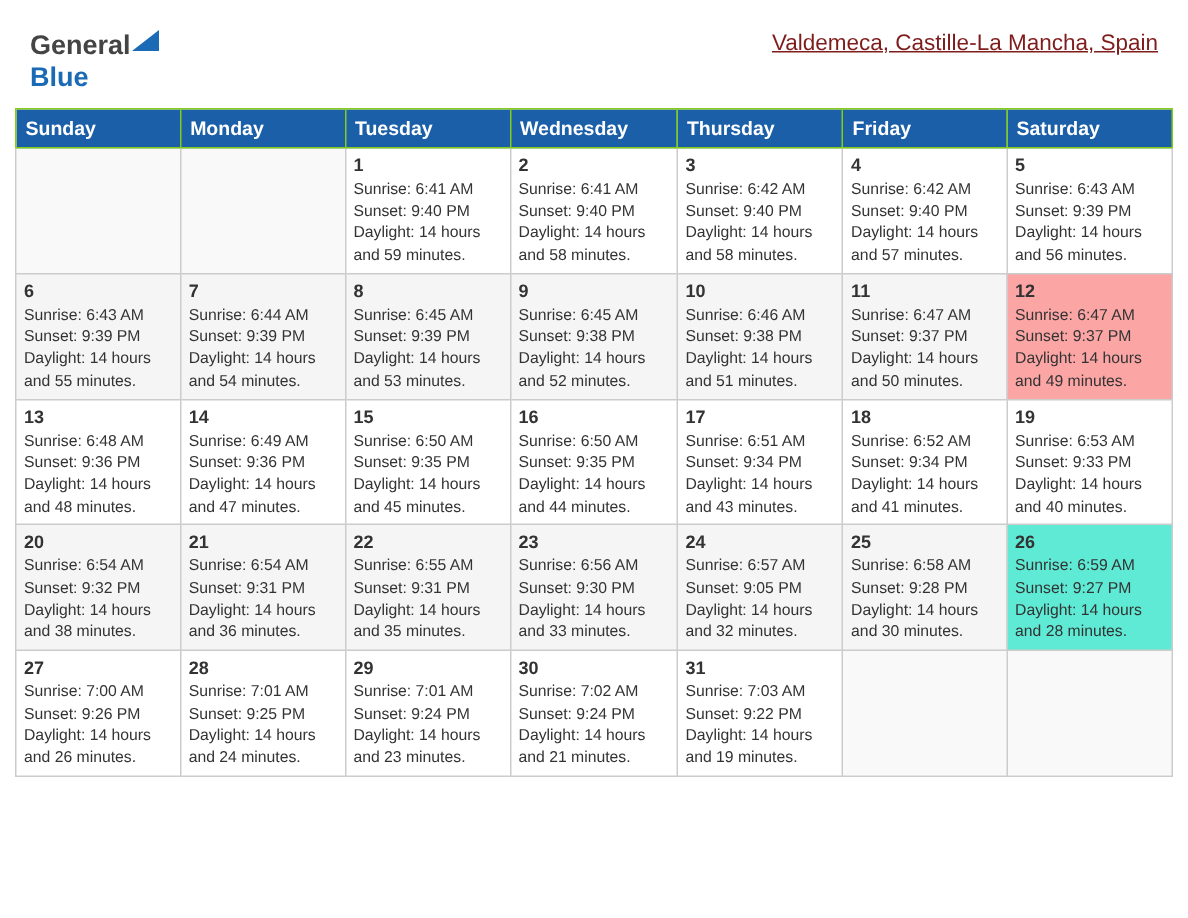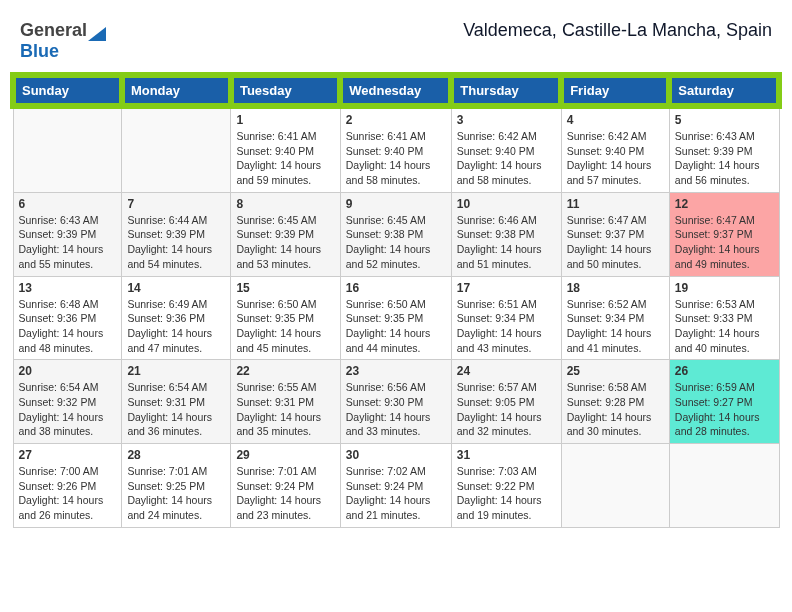--- a/index.html
+++ b/index.html
@@ -24,36 +24,37 @@
     .title-area {
       text-align: right;
     }
     .month-year {
       font-size: 36px;
       font-weight: bold;
       color: #333;
       line-height: 1.1;
     }
     .location {
-      font-size: 18px;
-      color: #0f172a;
+      font-size: 15px;
+      color: #7f1d1d;
+      text-decoration: underline;
     }
     .calendar {
       width: 100%;
       border-collapse: collapse;
       margin-top: 5px;
     }
     .calendar th {
       background: #1a5fa8;
       color: #fff;
       text-align: left;
       padding: 5px 6px;
       font-size: 13px;
       font-weight: bold;
-      border: 6px solid #84cc16;
+      border: 1px solid #84cc16;
     }
     .calendar td {
       vertical-align: top;
       border: 1px solid #ccc;
       padding: 4px 5px;
       width: 113px;
       min-height: 80px;
       font-size: 10.5px;
       color: #333;
       background: #fff;
@@ -66,21 +67,21 @@
       font-size: 12px;
       display: block;
       margin-bottom: 2px;
     }
     .day-info {
       line-height: 1.4;
       font-size: 10.5px;
     }
     .logo-wrapper {
       display: flex;
-      align-items: flex-end;
+      align-items: flex-start;
     }
   </style>
 </head>
 <body>
 
 <div class="header">
   <div class="logo">
     <div class="logo-wrapper">
       <span style="font-size:18px;font-weight:bold;color:#444;">General</span>
       <svg width="18" height="14" viewBox="0 0 18 14" style="margin:0 1px;">

